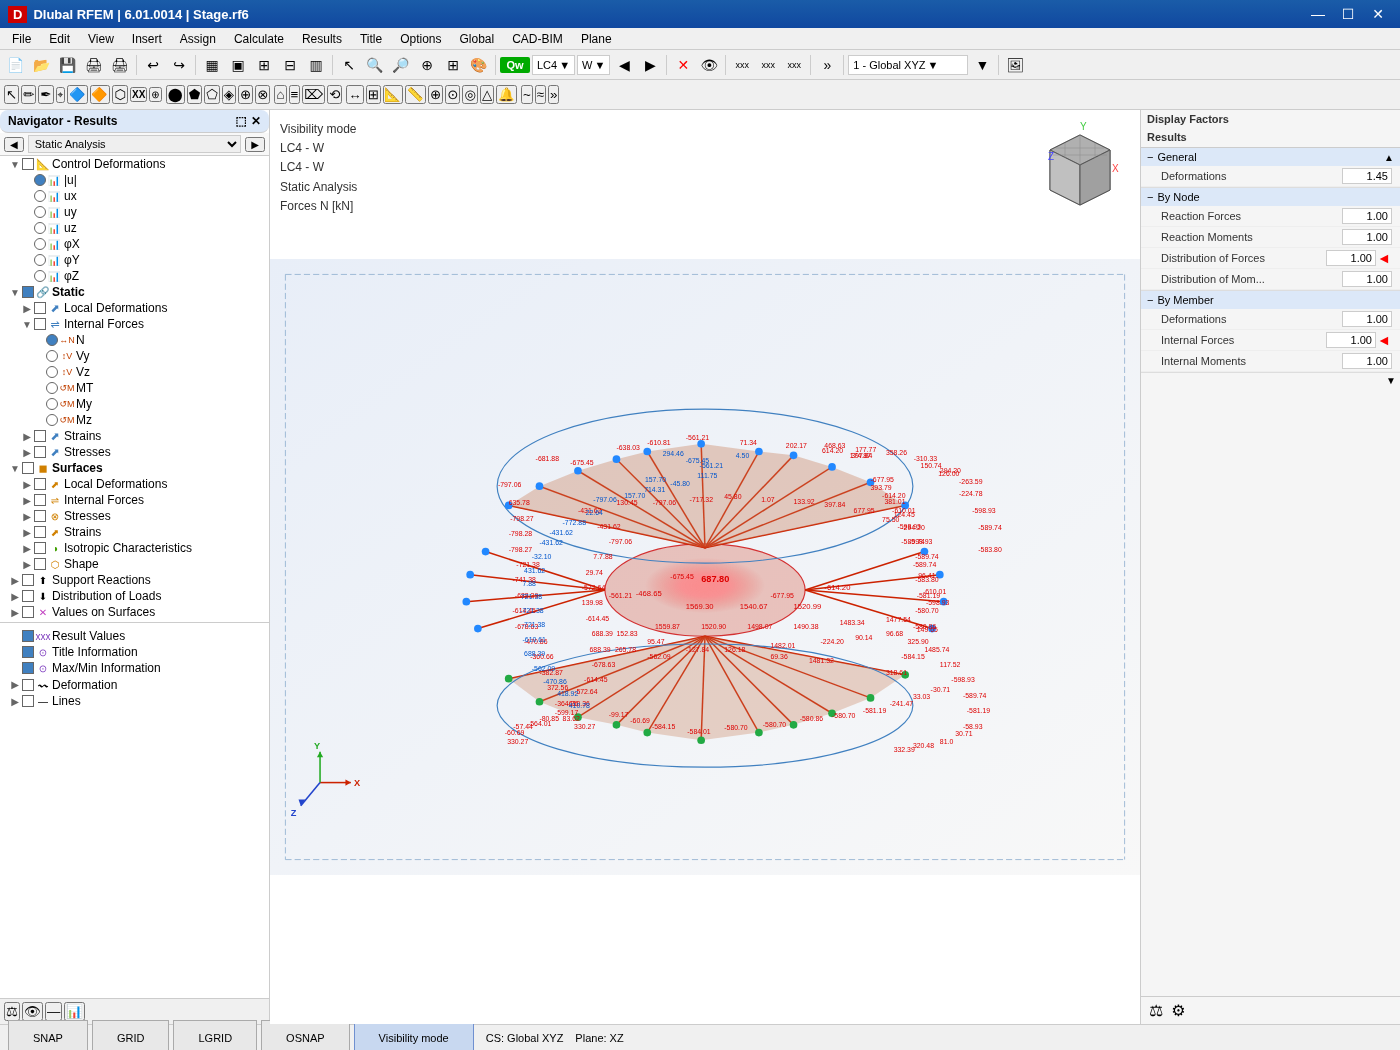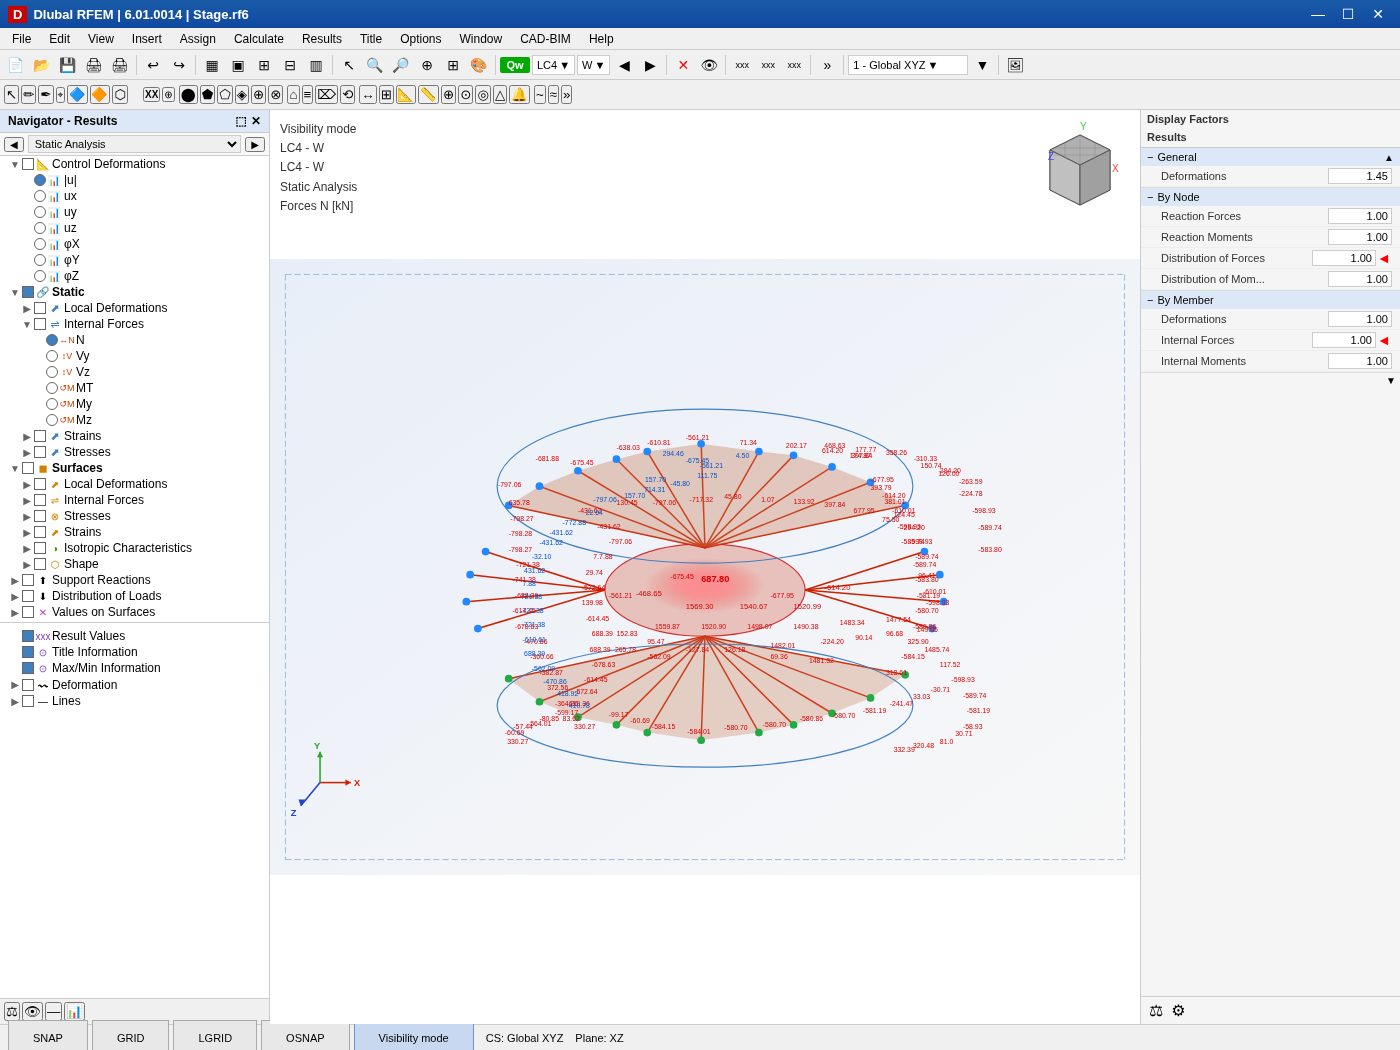--- a/index.html
+++ b/index.html
@@ -106,20 +106,21 @@
     }
     #navigator-header {
       background: #dce8f8;
       padding: 4px 8px;
       font-weight: bold;
       font-size: 12px;
       border-bottom: 1px solid #ccc;
       display: flex;
       align-items: center;
       justify-content: space-between;
+      border-radius: 8px;
     }
     #navigator-header .nav-controls { display: flex; gap: 4px; align-items: center; }
     #nav-dropdown {
       background: #f8f8f8;
       border-bottom: 1px solid #ccc;
       padding: 2px 4px;
       display: flex;
       align-items: center;
       gap: 4px;
     }
@@ -224,21 +225,21 @@
       gap: 4px;
       cursor: pointer;
     }
     .cp-row {
       display: flex;
       align-items: center;
       padding: 2px 8px 2px 20px;
       border-bottom: 1px solid #eee;
     }
     .cp-row-label { flex: 1; font-size: 11px; color: #333; }
-    .cp-row-value { width: 64px; text-align: right; font-size: 11px; border: 1px solid #ccc; background: white; padding: 1px 3px; }
+    .cp-row-value { width: 50px; text-align: right; font-size: 11px; border: 1px solid #ccc; background: white; padding: 1px 3px; }
     .cp-row-arrow { width: 16px; text-align: center; color: red; font-size: 14px; }
 
     
     #status-bar {
       background: #f0f0f0;
       height: 26px;
       border-top: 1px solid #ccc;
       display: flex;
       align-items: center;
       padding: 0 8px;
@@ -297,23 +298,23 @@
 <div id="menu-bar">
   <span class="menu-item">File</span>
   <span class="menu-item">Edit</span>
   <span class="menu-item">View</span>
   <span class="menu-item">Insert</span>
   <span class="menu-item">Assign</span>
   <span class="menu-item">Calculate</span>
   <span class="menu-item">Results</span>
   <span class="menu-item">Title</span>
   <span class="menu-item">Options</span>
-  <span class="menu-item">Window</span>
+  <span class="menu-item">Global</span>
   <span class="menu-item">CAD-BIM</span>
-  <span class="menu-item">Help</span>
+  <span class="menu-item">Plane</span>
 </div>
 
 <div class="toolbar">
   <button class="tb-btn" title="New">📄</button>
   <button class="tb-btn" title="Open">📂</button>
   <button class="tb-btn" title="Save">💾</button>
   <button class="tb-btn">🖨</button>
   <button class="tb-btn">🖨</button>
   <div class="tb-sep"></div>
   <button class="tb-btn">↩</button>
@@ -354,21 +355,21 @@
 </div>
 
 <div class="toolbar2">
   <button class="tb-btn">↖</button>
   <button class="tb-btn">✏</button>
   <button class="tb-btn">✒</button>
   <button class="tb-btn" style="font-size:10px;">⌖</button>
   <button class="tb-btn">🔷</button>
   <button class="tb-btn">🔶</button>
   <button class="tb-btn">⬡</button>
-  <button class="tb-btn" style="font-size:10px;font-weight:bold;margin-left:13px;">XX</button>
+  <button class="tb-btn" style="font-size:10px;font-weight:bold;">XX</button>
   <button class="tb-btn" style="font-size:10px;">⊕</button>
   <div class="tb-sep"></div>
   <button class="tb-btn">⬤</button>
   <button class="tb-btn">⬟</button>
   <button class="tb-btn">⬠</button>
   <button class="tb-btn">◈</button>
   <button class="tb-btn">⊕</button>
   <button class="tb-btn">⊗</button>
   <div class="tb-sep"></div>
   <button class="tb-btn">⌂</button>

